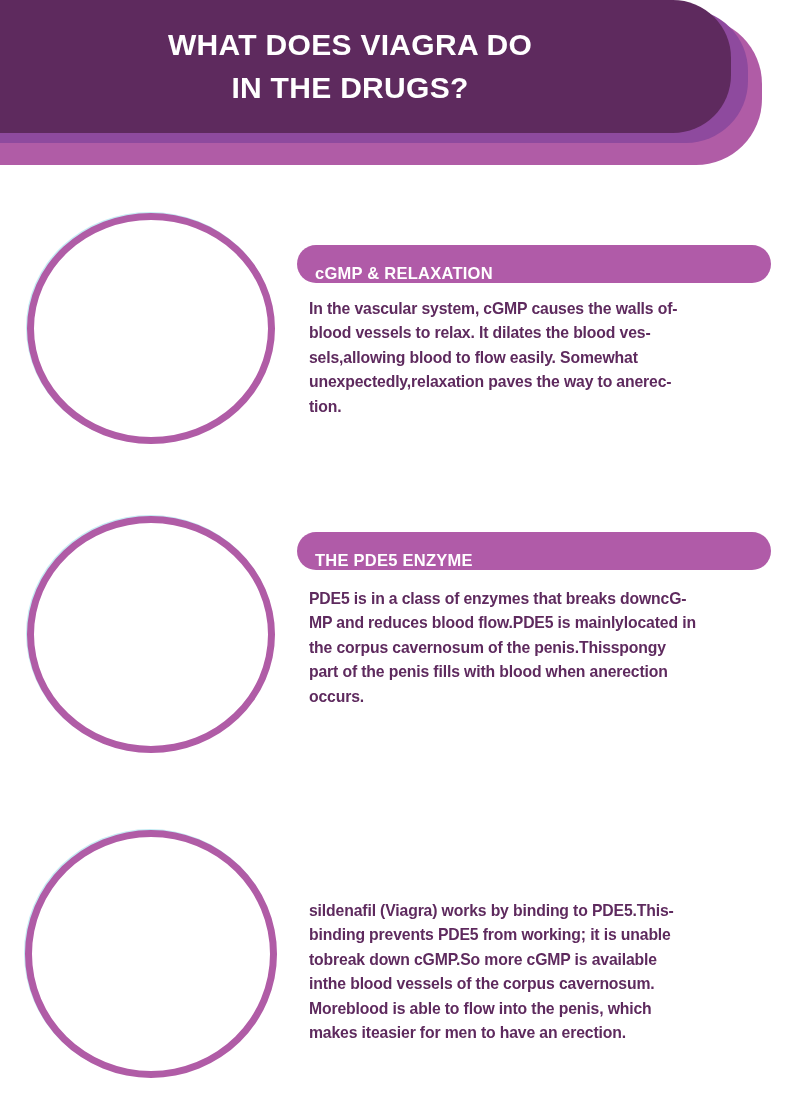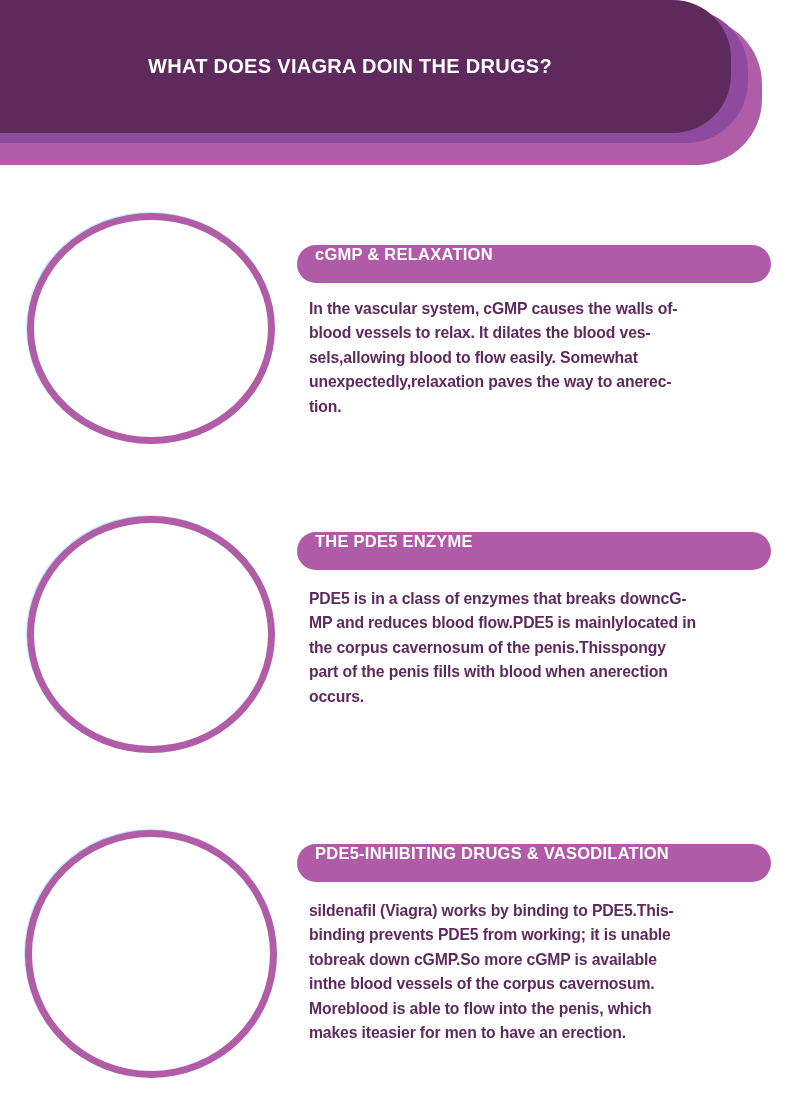--- a/index.html
+++ b/index.html
@@ -56,25 +56,26 @@
     border-top-right-radius: 58px;
     border-bottom-right-radius: 58px;
   }
   .hdr-title {
     position: absolute;
     left: 0;
     top: 0;
     width: 700px;
     height: 133px;
     display: flex;
+    flex-direction: column;
     align-items: center;
     justify-content: center;
     color: #ffffff;
     font-weight: bold;
-    font-size: 20px;
+    font-size: 30px;
     line-height: 1.42;
     letter-spacing: 0.3px;
     text-align: center;
     white-space: pre;
   }
   .hdr-title-line { display: block; }
 
   
   .section {
     position: absolute;
@@ -89,21 +90,21 @@
     background: #ffffff;
     box-sizing: border-box;
     box-shadow: -1px -1px 0 0 rgba(60,190,215,0.30);
   }
   .sec-pill {
     position: absolute;
     height: 38px;
     background: #b05ba8;
     border-radius: 19px;
     display: flex;
-    align-items: flex-start;
+    align-items: flex-end;
     box-sizing: border-box;
     padding-left: 18px;
     padding-right: 18px;
   }
   .sec-pill-label {
     color: #ffffff;
     font-weight: bold;
     font-size: 16.5px;
     letter-spacing: 0.25px;
     white-space: nowrap;
@@ -171,22 +172,19 @@
   </div>
   <div class="sec-body" id="body-2">PDE5 is in a class of enzymes that breaks downcG-
 MP and reduces blood flow.PDE5 is mainlylocated in
 the corpus cavernosum of the penis.Thisspongy
 part of the penis fills with blood when anerection
 occurs.</div>
 </div>
 
 <div class="section" id="section-3">
   <div class="sec-circle" id="circle-3"></div>
-  <div class="sec-pill" id="pill-3">
-    <span class="sec-pill-label">PDE5-INHIBITING DRUGS &amp; VASODILATION</span>
-  </div>
   <div class="sec-body" id="body-3">sildenafil (Viagra) works by binding to PDE5.This-
 binding prevents PDE5 from working; it is unable
 tobreak down cGMP.So more cGMP is available
 inthe blood vessels of the corpus cavernosum.
 Moreblood is able to flow into the penis, which
 makes iteasier for men to have an erection.</div>
 </div>
 
 </body></html>

